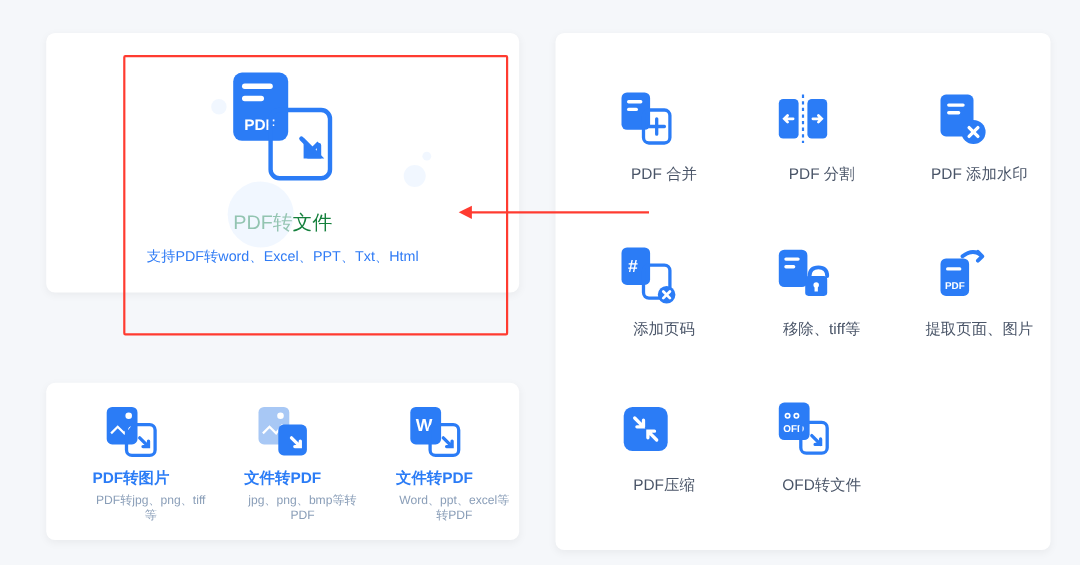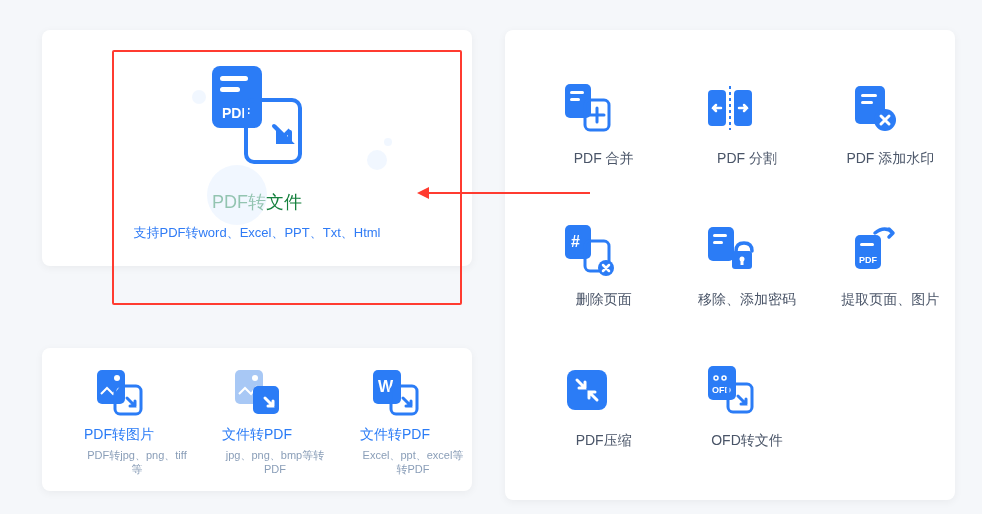--- a/index.html
+++ b/index.html
@@ -74,21 +74,21 @@
       cursor: pointer;
     }
     .small-icon {
       width: 52px;
       height: 52px;
       margin-bottom: 8px;
     }
     .small-title {
       color: #2b7cf6;
       font-size: 14px;
-      font-weight: 400;
+      font-weight: 700;
       margin-bottom: 4px;
     }
     .small-desc {
       color: #8a9eb8;
       font-size: 11px;
       text-align: center;
       line-height: 1.3;
       padding-left: 36px;
     }
     .right-panel {
@@ -200,21 +200,21 @@
   <div class="small-item">
     <div class="small-icon">
       <svg viewBox="0 0 52 52" width="52" height="52">
         <rect x="4" y="4" width="28" height="34" rx="5" fill="#2b7cf6"></rect>
         <text x="9" y="26" fill="#fff" font-size="16" font-weight="bold">W</text>
         <rect x="22" y="20" width="26" height="28" rx="5" fill="none" stroke="#2b7cf6" stroke-width="3"></rect>
         <path d="M 34 32 L 42 40 M 42 35 L 42 40 L 37 40" stroke="#2b7cf6" stroke-width="3" fill="none" stroke-linecap="round"></path>
       </svg>
     </div>
     <div class="small-title">文件转PDF</div>
-    <div class="small-desc">Excel、ppt、excel等转PDF</div>
+    <div class="small-desc">Word、ppt、excel等转PDF</div>
   </div>
 </div>
 
 <div class="right-panel">
   <div class="grid-item">
     <div class="grid-icon">
       <svg viewBox="0 0 56 56" width="56" height="56">
         <rect x="6" y="4" width="26" height="34" rx="5" fill="#2b7cf6"></rect>
         <rect x="11" y="11" width="14" height="3" rx="1.5" fill="#fff"></rect>
         <rect x="11" y="18" width="10" height="3" rx="1.5" fill="#fff"></rect>
@@ -251,35 +251,35 @@
   <div class="grid-item">
     <div class="grid-icon">
       <svg viewBox="0 0 56 56" width="56" height="56">
         <rect x="6" y="4" width="26" height="34" rx="5" fill="#2b7cf6"></rect>
         <text x="12" y="26" fill="#fff" font-size="16" font-weight="bold">#</text>
         <rect x="26" y="20" width="24" height="30" rx="5" fill="none" stroke="#2b7cf6" stroke-width="3"></rect>
         <circle cx="47" cy="47" r="8" fill="#2b7cf6"></circle>
         <path d="M 44 44 L 50 50 M 50 44 L 44 50" stroke="#fff" stroke-width="2.5" stroke-linecap="round"></path>
       </svg>
     </div>
-    <div class="grid-label">删除页面</div>
+    <div class="grid-label">添加页码</div>
   </div>
   <div class="grid-item">
     <div class="grid-icon">
       <svg viewBox="0 0 56 56" width="56" height="56">
         <rect x="6" y="6" width="26" height="34" rx="5" fill="#2b7cf6"></rect>
         <rect x="11" y="13" width="14" height="3" rx="1.5" fill="#fff"></rect>
         <rect x="11" y="20" width="10" height="3" rx="1.5" fill="#fff"></rect>
         <path d="M 34 30 Q 34 22 42 22 Q 50 22 50 30" stroke="#2b7cf6" stroke-width="3.5" fill="none" stroke-linecap="round"></path>
         <rect x="30" y="30" width="20" height="18" rx="3" fill="#2b7cf6"></rect>
         <circle cx="40" cy="38" r="2.5" fill="#fff"></circle>
         <rect x="38.5" y="38" width="3" height="6" fill="#fff"></rect>
       </svg>
     </div>
-    <div class="grid-label">移除、添加密码</div>
+    <div class="grid-label">移除、tiff等</div>
   </div>
   <div class="grid-item">
     <div class="grid-icon">
       <svg viewBox="0 0 56 56" width="56" height="56">
         <rect x="10" y="14" width="26" height="34" rx="5" fill="#2b7cf6"></rect>
         <rect x="15" y="22" width="14" height="3" rx="1.5" fill="#fff"></rect>
         <text x="14" y="42" fill="#fff" font-size="9" font-weight="bold">PDF</text>
         <path d="M 30 12 Q 40 4 48 12 M 44 8 L 48 12 L 44 16" stroke="#2b7cf6" stroke-width="3.5" fill="none" stroke-linecap="round" stroke-linejoin="round"></path>
       </svg>
     </div>

